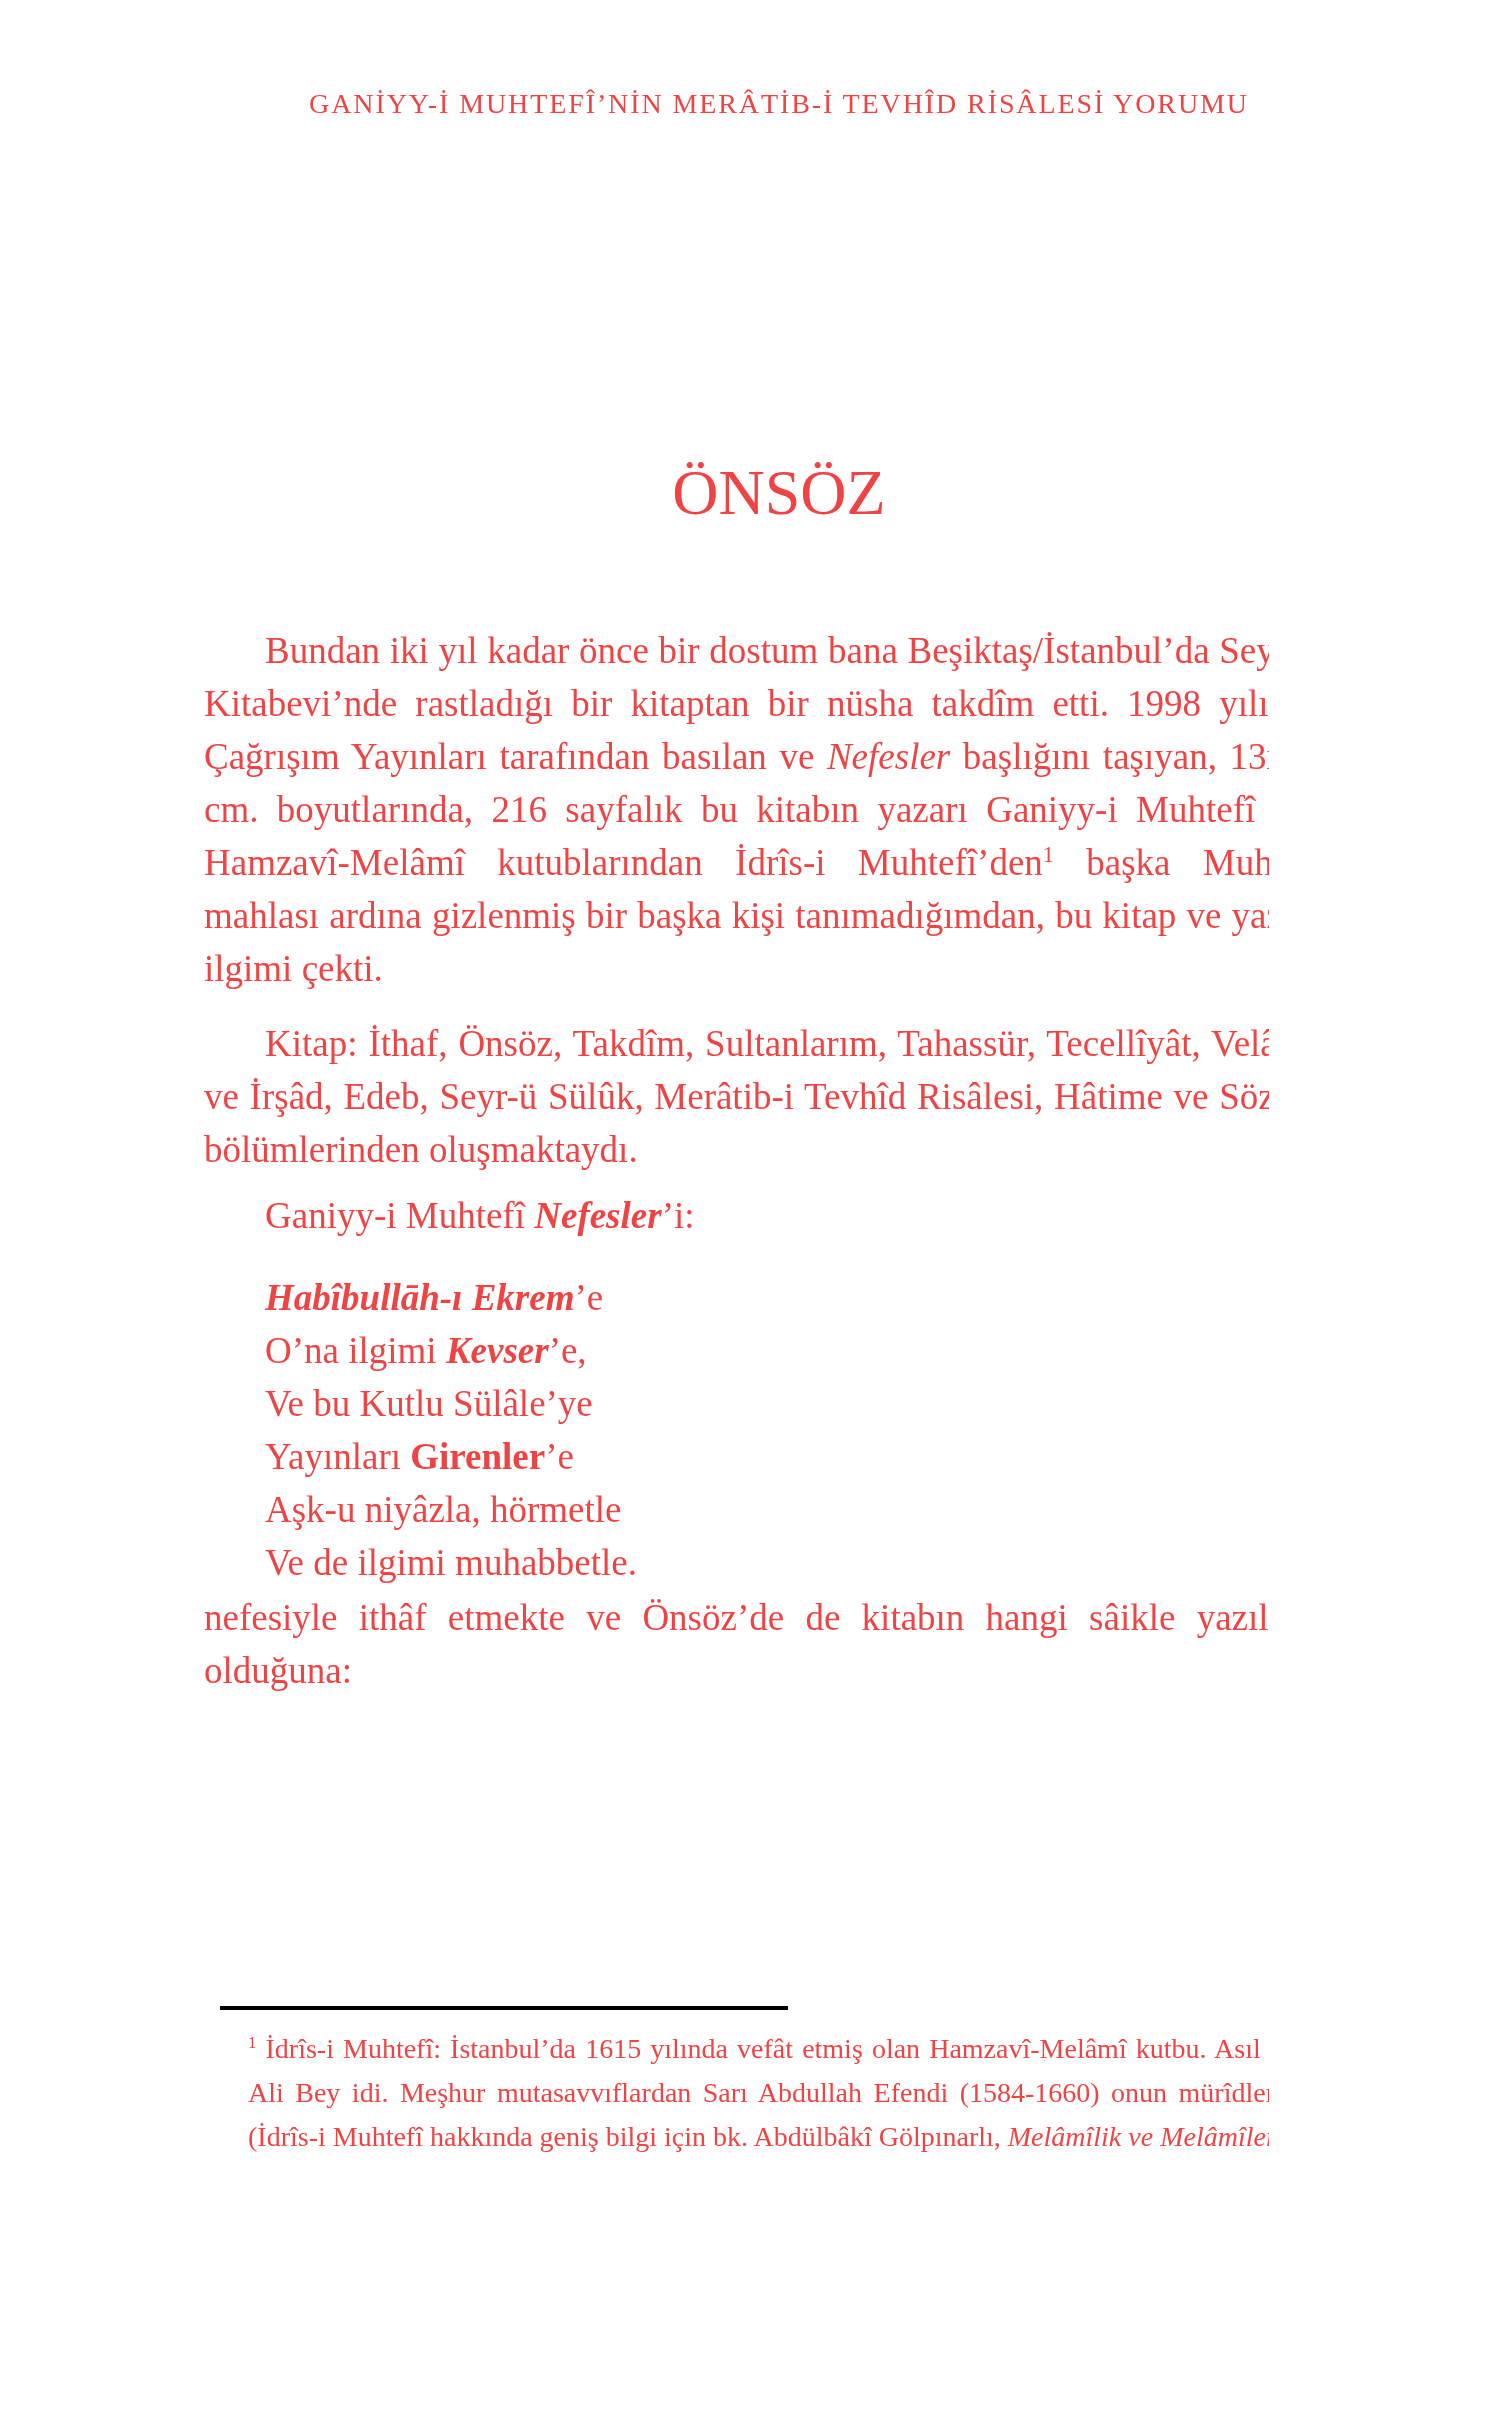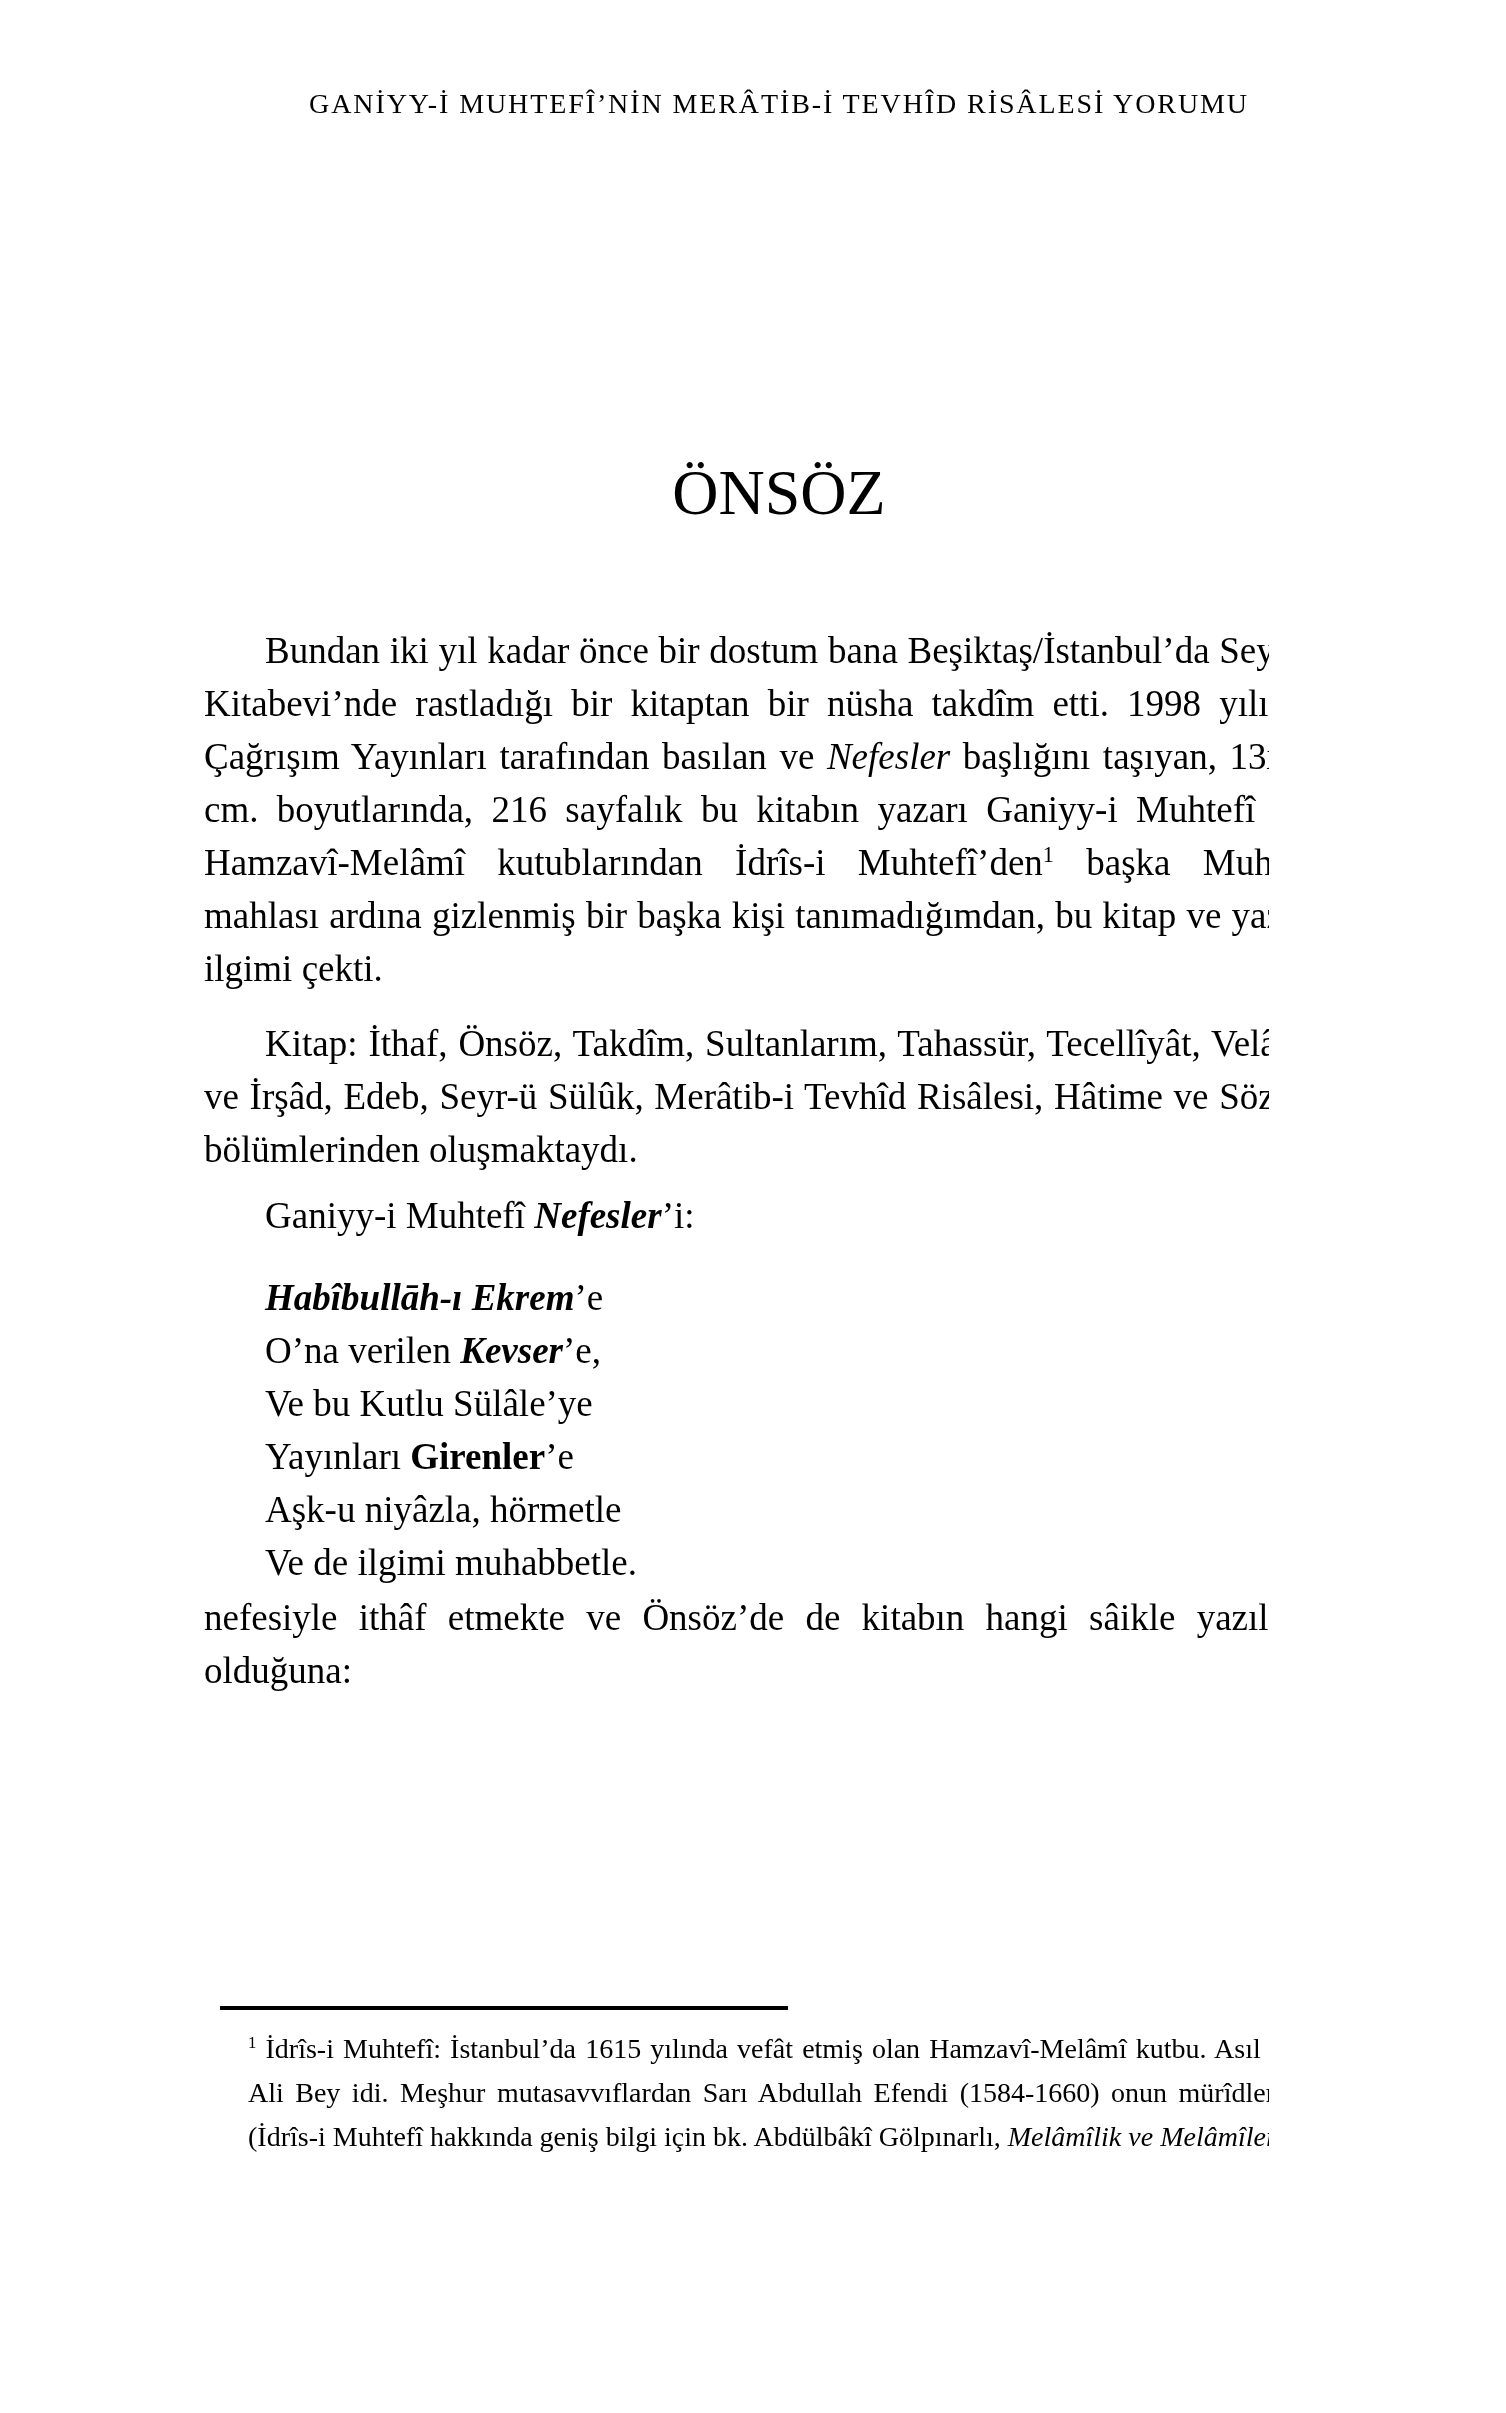--- a/index.html
+++ b/index.html
@@ -5,21 +5,21 @@
   html, body {
     margin: 0;
     padding: 0;
     background: #ffffff;
   }
   .page {
     position: relative;
     width: 1269px;
     height: 2413px;
     background: #ffffff;
-    color: #000000;
+    color: #ef4444;
     font-family: "Liberation Serif", "DejaVu Serif", serif;
     overflow: hidden;
   }
   .running-header {
     position: absolute;
     top: 88px;
     left: 220px;
     width: 1118px;
     text-align: center;
     font-size: 28px;
@@ -96,21 +96,21 @@
   <div class="text-block">
 
     <p class="indent"><span>Bundan iki yıl kadar önce bir dostum bana Beşiktaş/İstanbul’da Seyran Kitabevi’nde rastladığı bir kitaptan bir nüsha takdîm etti. 1998 yılında Çağrışım Yayınları tarafından basılan ve </span><span style="font-style: italic;">Nefesler</span><span> başlığını taşıyan, 13x19 cm. boyutlarında, 216 sayfalık bu kitabın yazarı Ganiyy-i Muhtefî idi. Hamzavî-Melâmî kutublarından İdrîs-i Muhtefî’den</span><sup>1</sup><span> başka Muhtefî mahlası ardına gizlenmiş bir başka kişi tanımadığımdan, bu kitap ve yazarı ilgimi çekti.</span></p>
 
     <p class="indent para-2"><span>Kitap: İthaf, Önsöz, Takdîm, Sultanlarım, Tahassür, Tecellîyât, Velâyet ve İrşâd, Edeb, Seyr-ü Sülûk, Merâtib-i Tevhîd Risâlesi, Hâtime ve Sözlük bölümlerinden oluşmaktaydı.</span></p>
 
     <p class="indent para-3"><span>Ganiyy-i Muhtefî </span><span style="font-style: italic; font-weight: bold;">Nefesler</span><span>’i:</span></p>
 
     <div class="poem">
       <div class="poem-line"><span style="font-style: italic; font-weight: bold;">Habîbullāh-ı Ekrem</span><span>’e</span></div>
-      <div class="poem-line"><span>O’na verilen </span><span style="font-style: italic; font-weight: bold;">Kevser</span><span>’e,</span></div>
+      <div class="poem-line"><span>O’na ilgimi </span><span style="font-style: italic; font-weight: bold;">Kevser</span><span>’e,</span></div>
       <div class="poem-line"><span>Ve bu Kutlu Sülâle’ye</span></div>
       <div class="poem-line"><span>Yayınları </span><span style="font-weight: bold;">Girenler</span><span>’e</span></div>
       <div class="poem-line"><span>Aşk-u niyâzla, hörmetle</span></div>
       <div class="poem-line"><span>Ve de ilgimi muhabbetle.</span></div>
     </div>
 
     <p class="para-4"><span>nefesiyle ithâf etmekte ve Önsöz’de de kitabın hangi sâikle yazılmış olduğuna:</span></p>
 
   </div>
 

